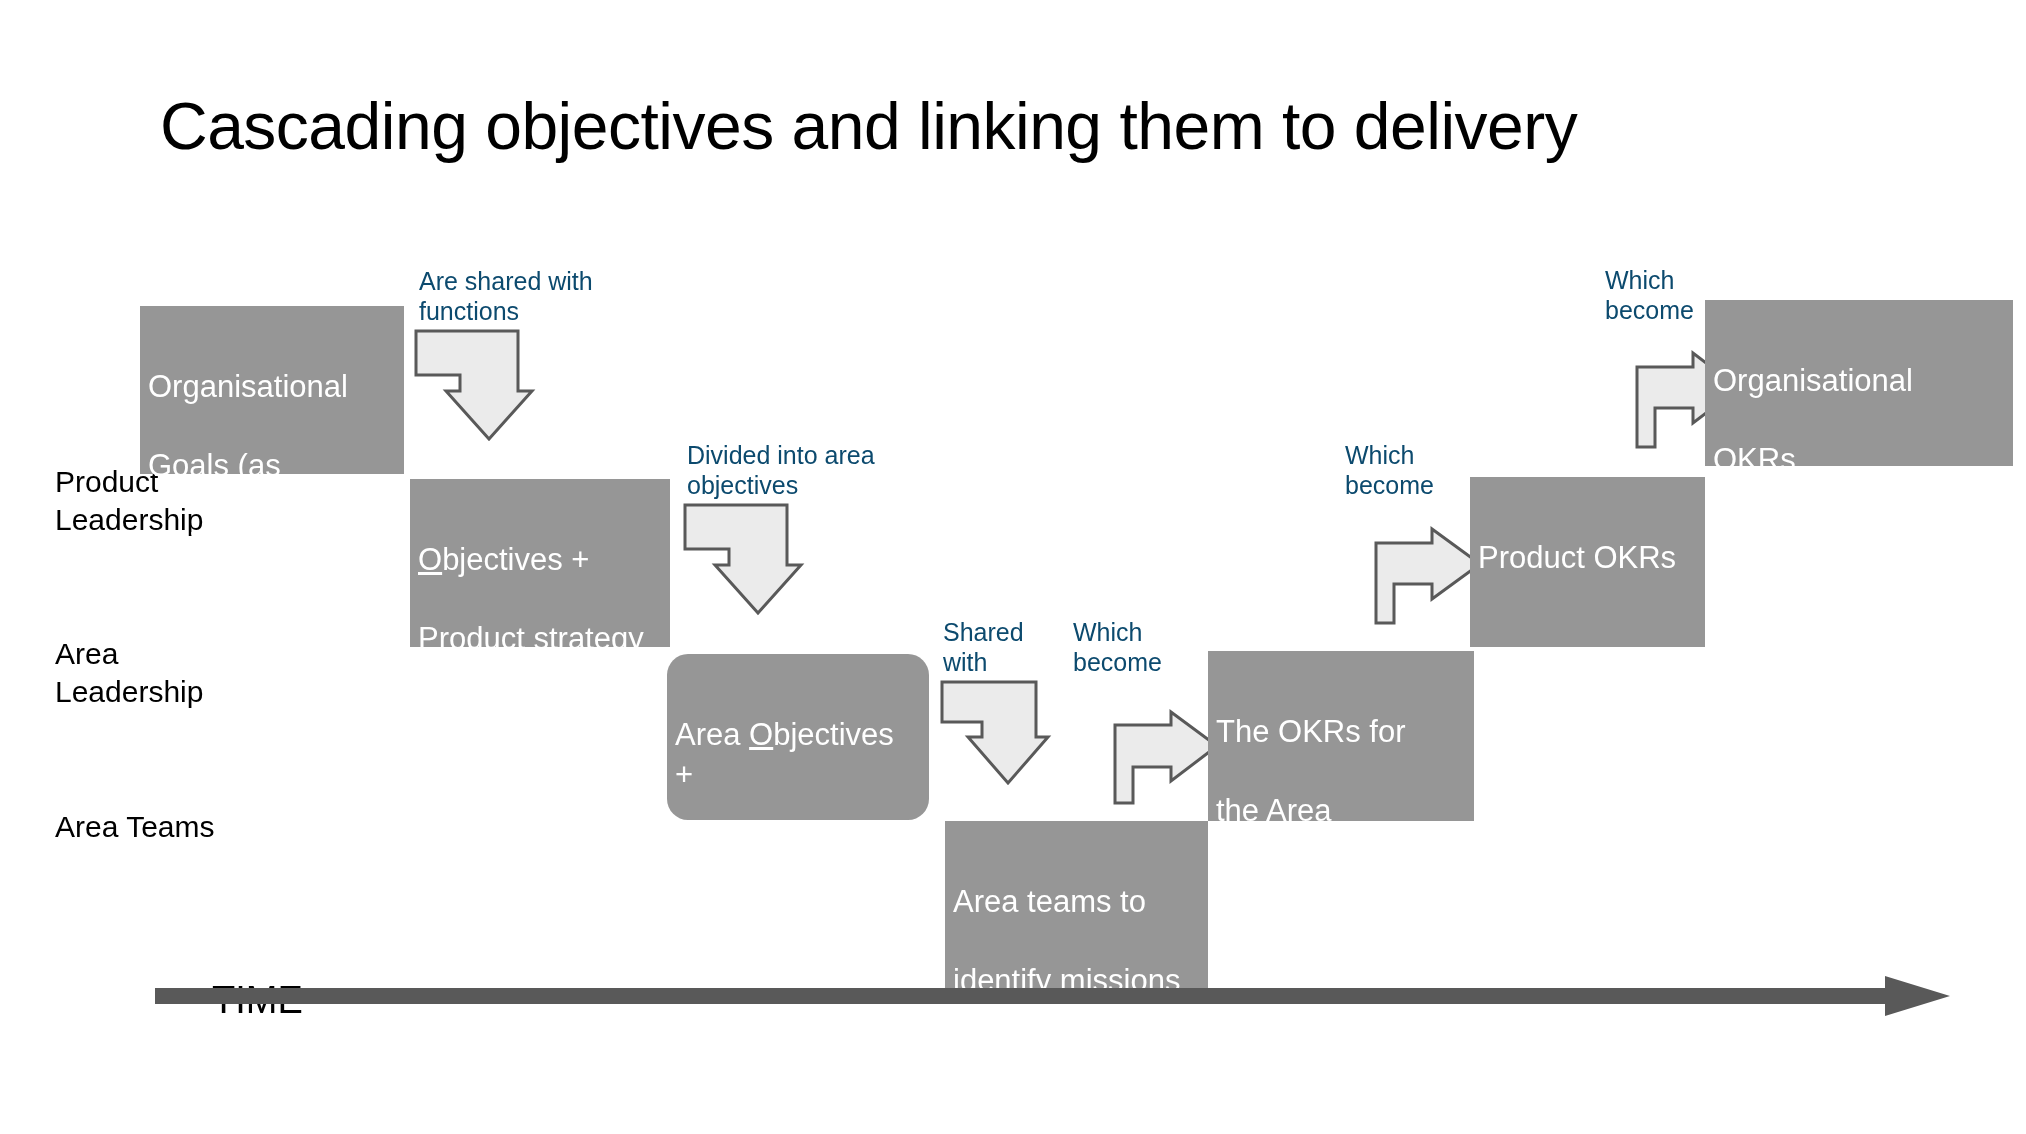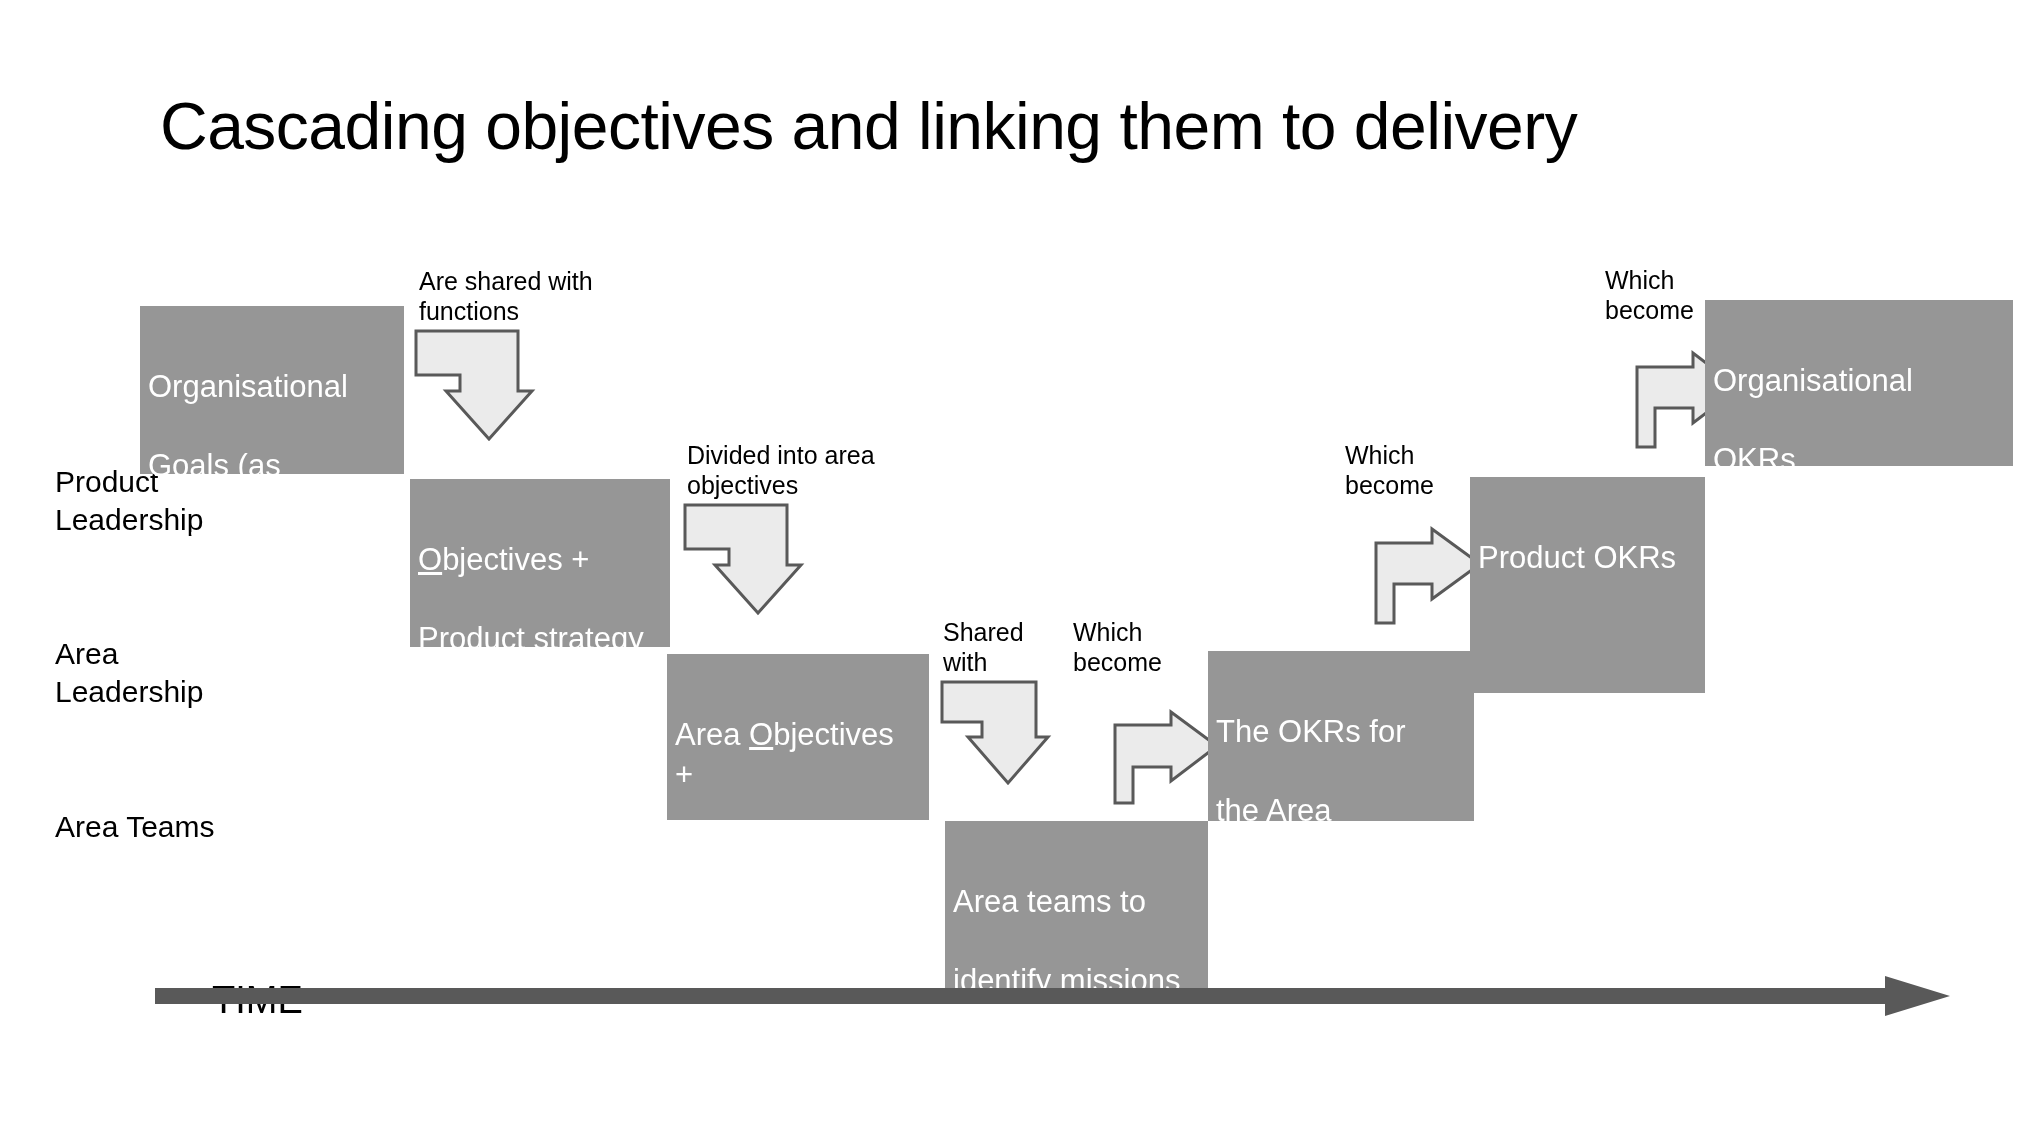--- a/index.html
+++ b/index.html
@@ -40,21 +40,21 @@
     padding:22px 24px 10px 8px;
     white-space:pre-line;
     margin-top:47px;
   }
   .gbox u{text-decoration:underline;text-underline-offset:2px;}
 
   .caption{
     position:absolute;
     font-size:25px;
     line-height:1.2;
-    color:#000000;
+    color:#0c4a6e;
     white-space:pre-line;
     font-weight:400;
   }
 
   .arrowwrap{position:absolute;}
   .arrowwrap svg{display:block;overflow:visible;}
 
   .timeaxis{position:absolute;}
   .timeaxis svg{display:block;}
   .timelabel{
@@ -102,21 +102,21 @@
 
   <div class="caption" style="left:687px; top:440px;">Divided into area
 objectives</div>
 
   <div class="arrowwrap" style="left:683px; top:503px;">
     <svg width="120" height="112" viewBox="0 0 120 112">
       <path d="M2,2 L104,2 L104,62 L118,62 L75,110 L32,62 L46,62 L46,46 L2,46 Z" fill="#ebebeb" stroke="#595959" stroke-width="3" stroke-linejoin="miter"></path>
     </svg>
   </div>
 
-  <div class="gbox" style="left:667px; top:607px; width:262px; height:166px;">
+  <div class="gbox" style="left:667px; top:607px; width:262px; height:166px;border-radius:21px;">
     <span>Area </span><u>O</u><span>bjectives +</span><br>
     <span>Area’s vision and</span><br>
     <span>purpose</span>
   </div>
 
   <div class="caption" style="left:943px; top:617px;">Shared
 with</div>
 
   <div class="arrowwrap" style="left:940px; top:680px;">
     <svg width="110" height="105" viewBox="0 0 110 105">
@@ -146,21 +146,21 @@
 
   <div class="caption" style="left:1345px; top:440px;">Which
 become</div>
 
   <div class="arrowwrap" style="left:1374px; top:498px;">
     <svg width="110" height="127" viewBox="0 0 110 127">
       <path d="M2,125 L2,45 L58,45 L58,31 L106,66 L58,101 L58,86 L20,86 L20,125 Z" fill="#ebebeb" stroke="#595959" stroke-width="3" stroke-linejoin="miter"></path>
     </svg>
   </div>
 
-  <div class="gbox" style="left:1470px; top:430px; width:235px; height:216px;">
+  <div class="gbox" style="left:1470px; top:430px; width:235px; height:170px;">
     <span>Product OKRs</span>
   </div>
 
   <div class="caption" style="left:1605px; top:265px;">Which
 become</div>
 
   <div class="arrowwrap" style="left:1635px; top:322px;">
     <svg width="108" height="127" viewBox="0 0 108 127">
       <path d="M2,125 L2,45 L58,45 L58,31 L104,66 L58,101 L58,86 L20,86 L20,125 Z" fill="#ebebeb" stroke="#595959" stroke-width="3" stroke-linejoin="miter"></path>
     </svg>

